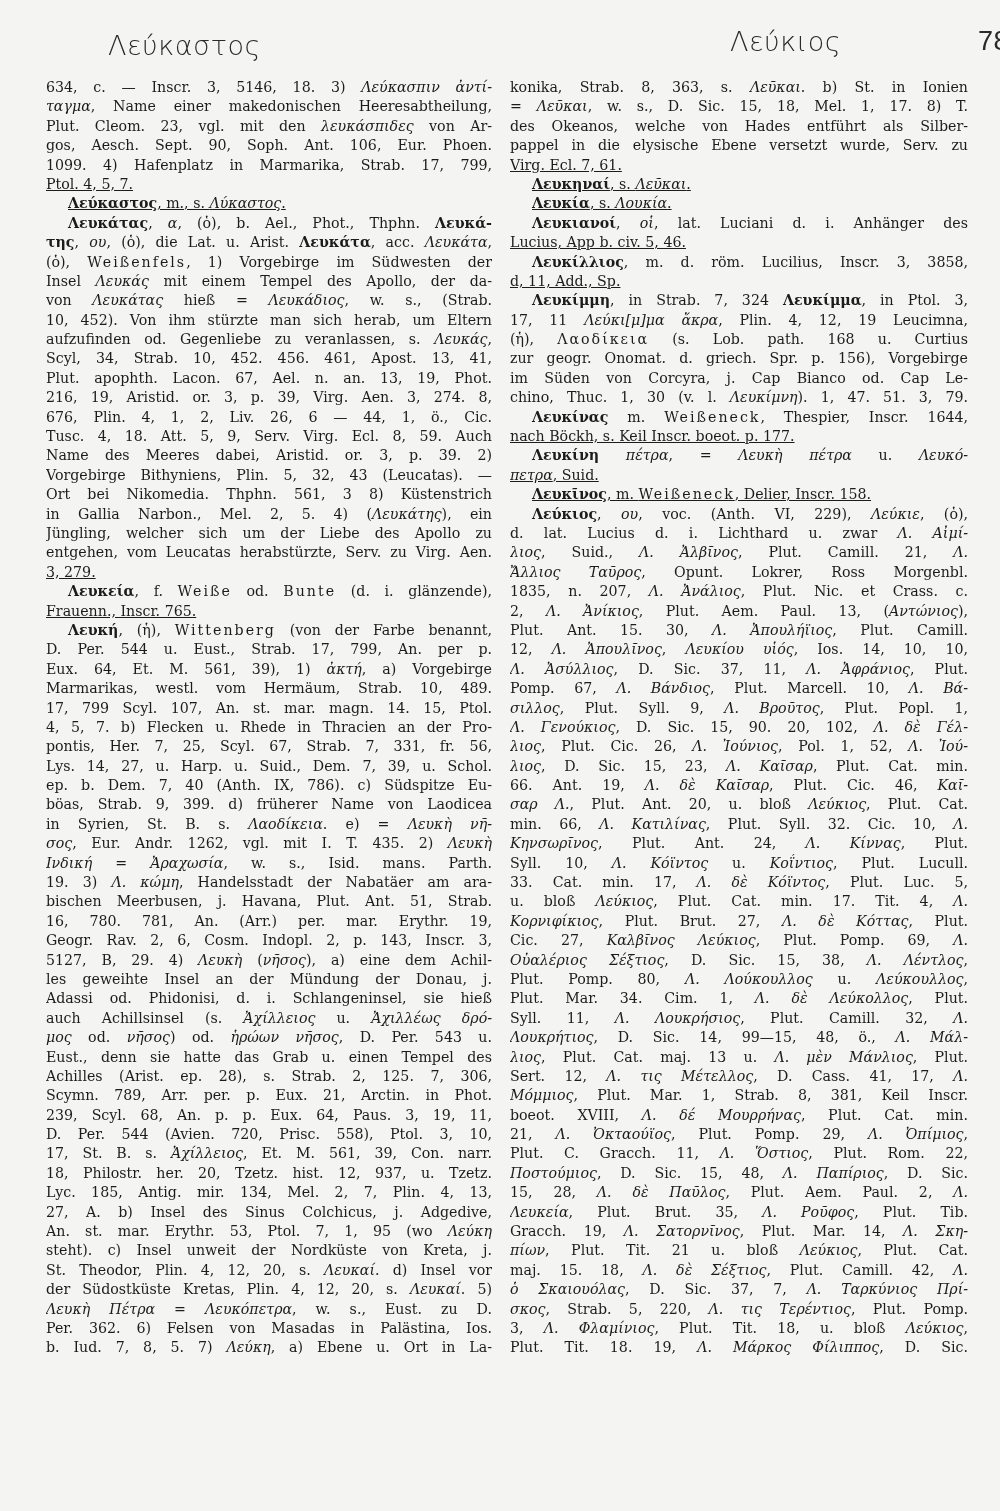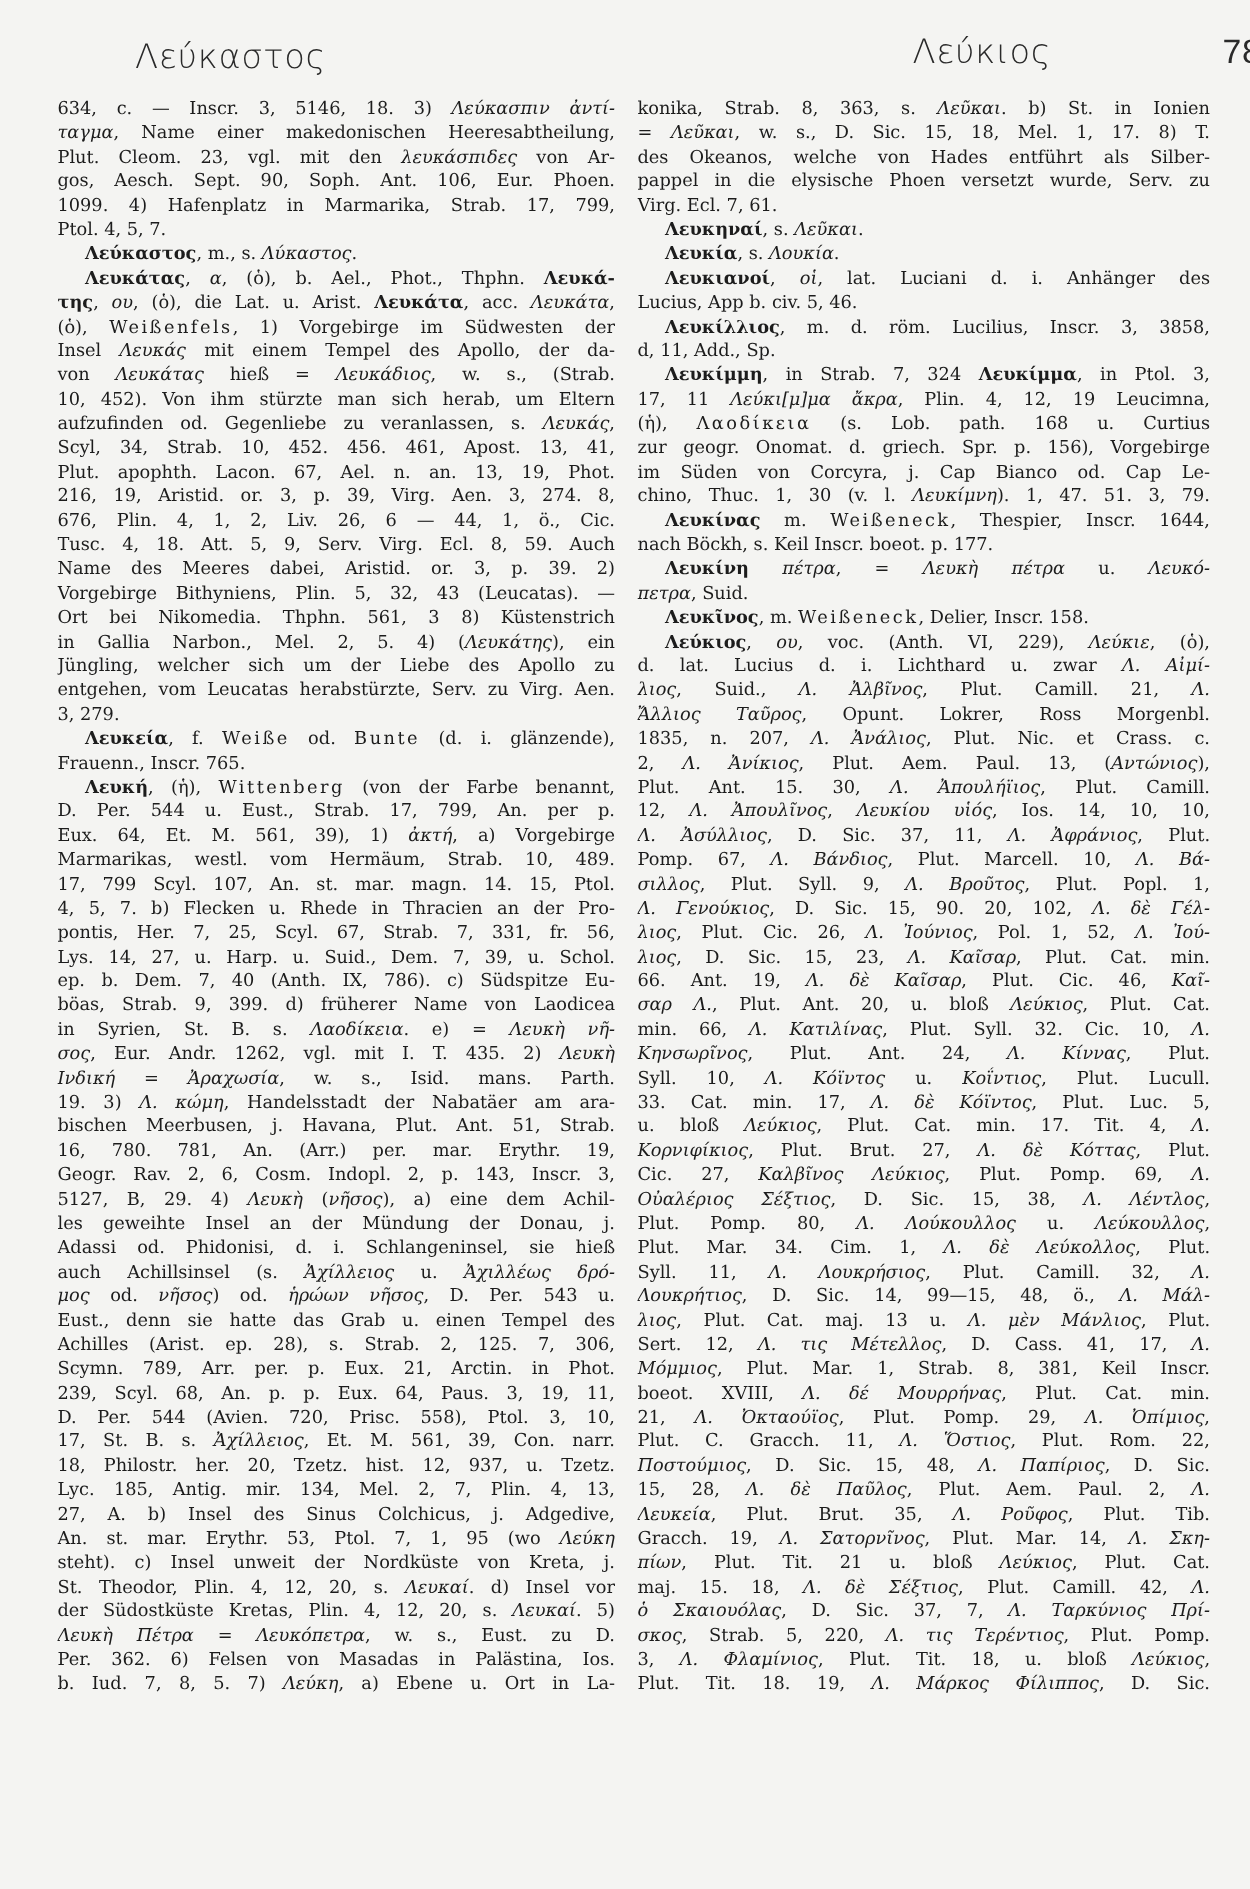--- a/index.html
+++ b/index.html
@@ -18,21 +18,21 @@
   .head-left { left: 108px; top: 30px; }
   .head-right { left: 730px; }
   .head-num { left: 978px; font-family: Liberation Sans, sans-serif; font-size: 27px; }
   .col {
     position: absolute; top: 78px; width: 446px;
     font-size: 14.2px; line-height: 19.4px;
   }
   .col.left { left: 46px; }
   .col.right { left: 510px; width: 458px; }
   .ln { display: block; white-space: nowrap; text-align: justify; text-align-last: justify; height: 19.4px; overflow: hidden; }
-  .ln.last { text-align-last: left; }
+  .ln.last { text-align-last: left; text-decoration: underline; }
   .ln.ind { padding-left: 22px; }
   b { font-weight: bold; }
   i { font-style: italic; }
   .sp { letter-spacing: 2px; margin-top: 45px; }
 </style>
 </head>
 <body>
 
 <div class="page">
   <div class="head-left">Λεύκαστος</div>
@@ -104,21 +104,21 @@
       <span class="ln">St. Theodor, Plin. 4, 12, 20, s. <i>Λευκαί</i>. d) Insel vor</span>
       <span class="ln">der Südostküste Kretas, Plin. 4, 12, 20, s. <i>Λευκαί</i>. 5)</span>
       <span class="ln"><i>Λευκὴ Πέτρα</i> = <i>Λευκόπετρα</i>, w. s., Eust. zu D.</span>
       <span class="ln">Per. 362. 6) Felsen von Masadas in Palästina, Ios.</span>
       <span class="ln">b. Iud. 7, 8, 5. 7) <i>Λεύκη</i>, a) Ebene u. Ort in La-</span>
     </div>
   <div class="col right" id="col-right">
       <span class="ln">konika, Strab. 8, 363, s. <i>Λεῦκαι</i>. b) St. in Ionien</span>
       <span class="ln">= <i>Λεῦκαι</i>, w. s., D. Sic. 15, 18, Mel. 1, 17. 8) T.</span>
       <span class="ln">des Okeanos, welche von Hades entführt als Silber-</span>
-      <span class="ln">pappel in die elysische Phoen versetzt wurde, Serv. zu</span>
+      <span class="ln">pappel in die elysische Ebene versetzt wurde, Serv. zu</span>
       <span class="ln last">Virg. Ecl. 7, 61.</span>
       <span class="ln ind last"><b>Λευκηναί</b>, s. <i>Λεῦκαι</i>.</span>
       <span class="ln ind last"><b>Λευκία</b>, s. <i>Λουκία</i>.</span>
       <span class="ln ind"><b>Λευκιανοί</b>, <i>οἱ</i>, lat. Luciani d. i. Anhänger des</span>
       <span class="ln last">Lucius, App b. civ. 5, 46.</span>
       <span class="ln ind"><b>Λευκίλλιος</b>, m. d. röm. Lucilius, Inscr. 3, 3858,</span>
       <span class="ln last">d, 11, Add., Sp.</span>
       <span class="ln ind"><b>Λευκίμμη</b>, in Strab. 7, 324 <b>Λευκίμμα</b>, in Ptol. 3,</span>
       <span class="ln">17, 11 <i>Λεύκι[μ]μα ἄκρα</i>, Plin. 4, 12, 19 Leucimna,</span>
       <span class="ln">(ἡ), <span class="sp">Λαοδίκεια</span> (s. Lob. path. 168 u. Curtius</span>

